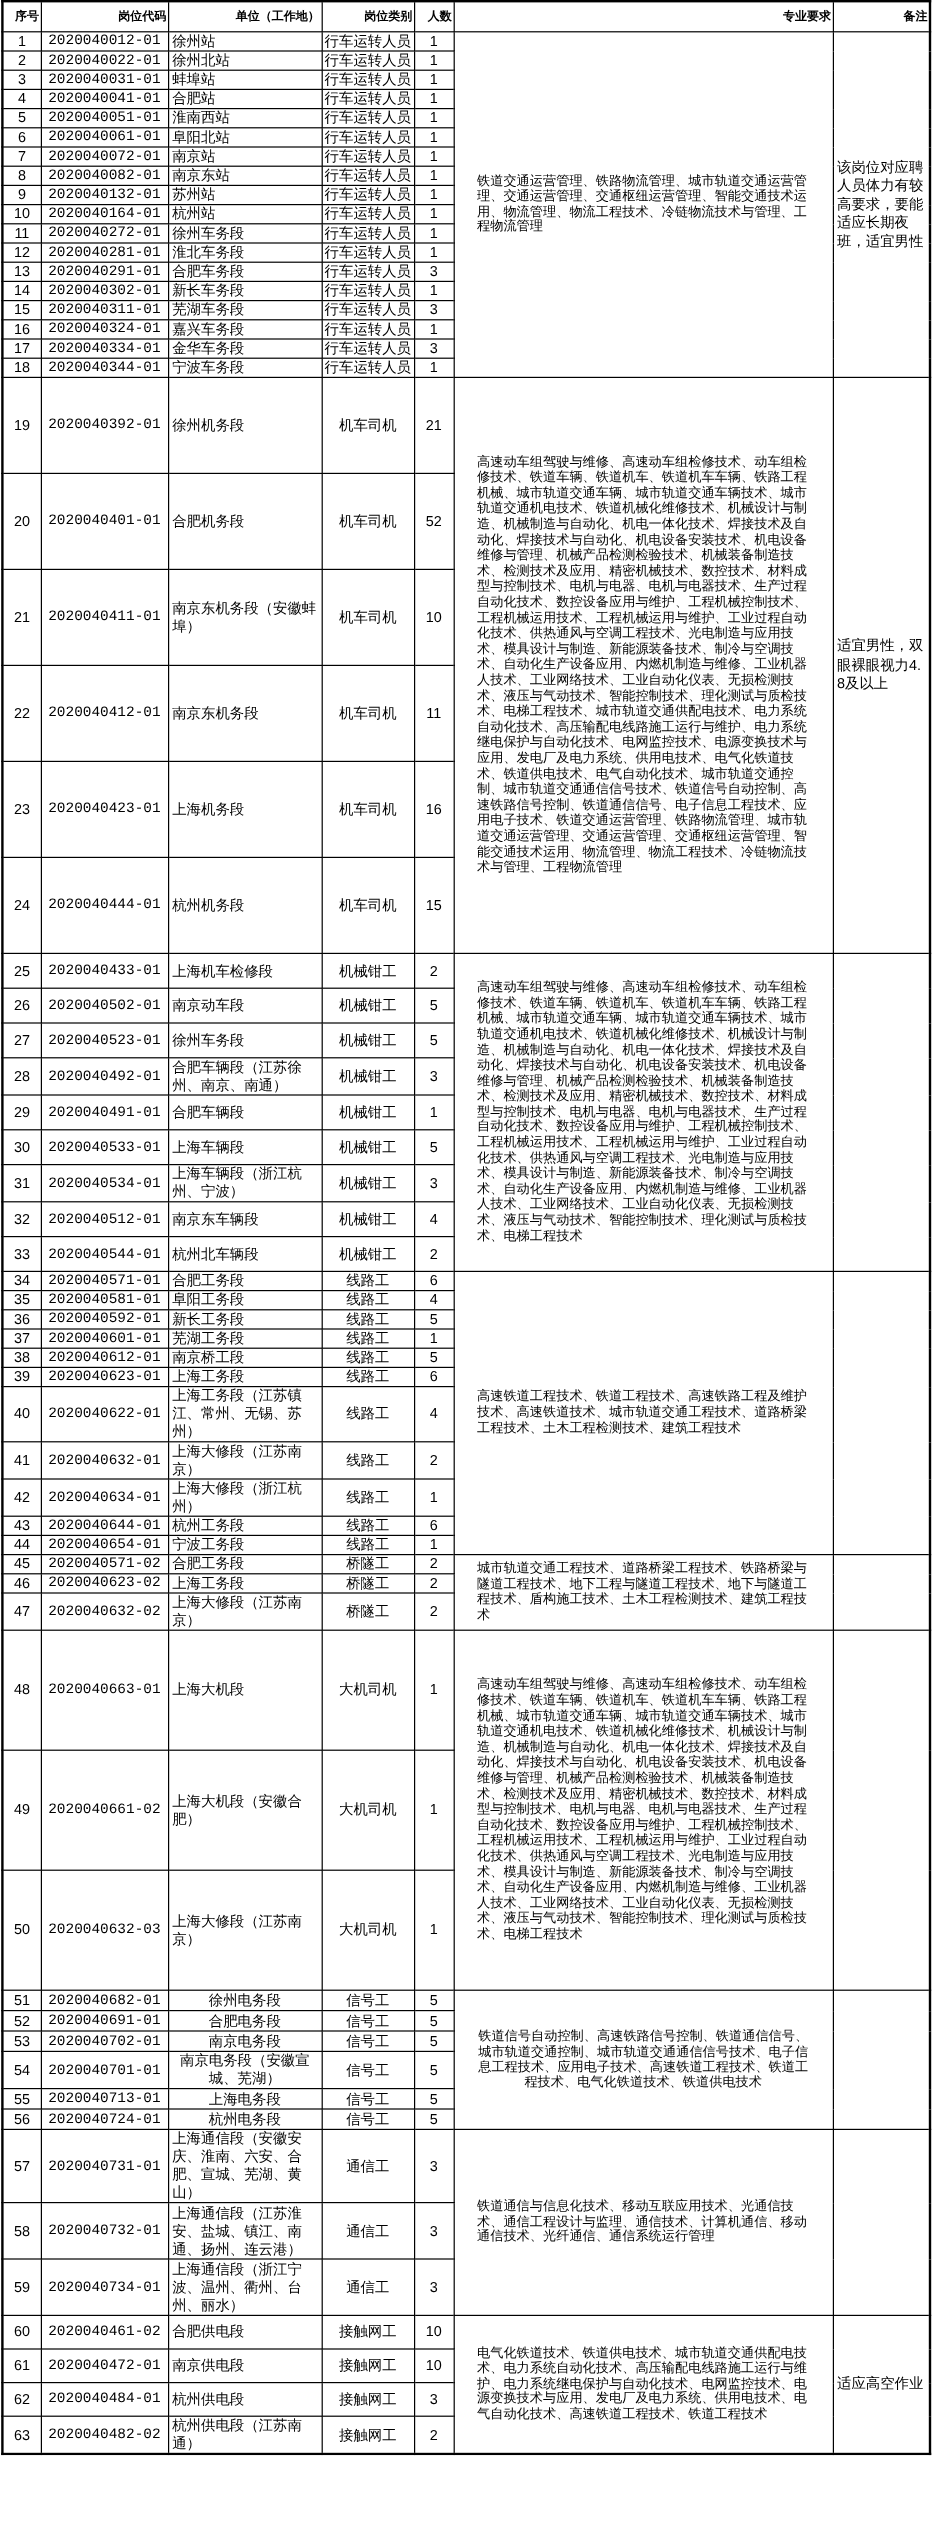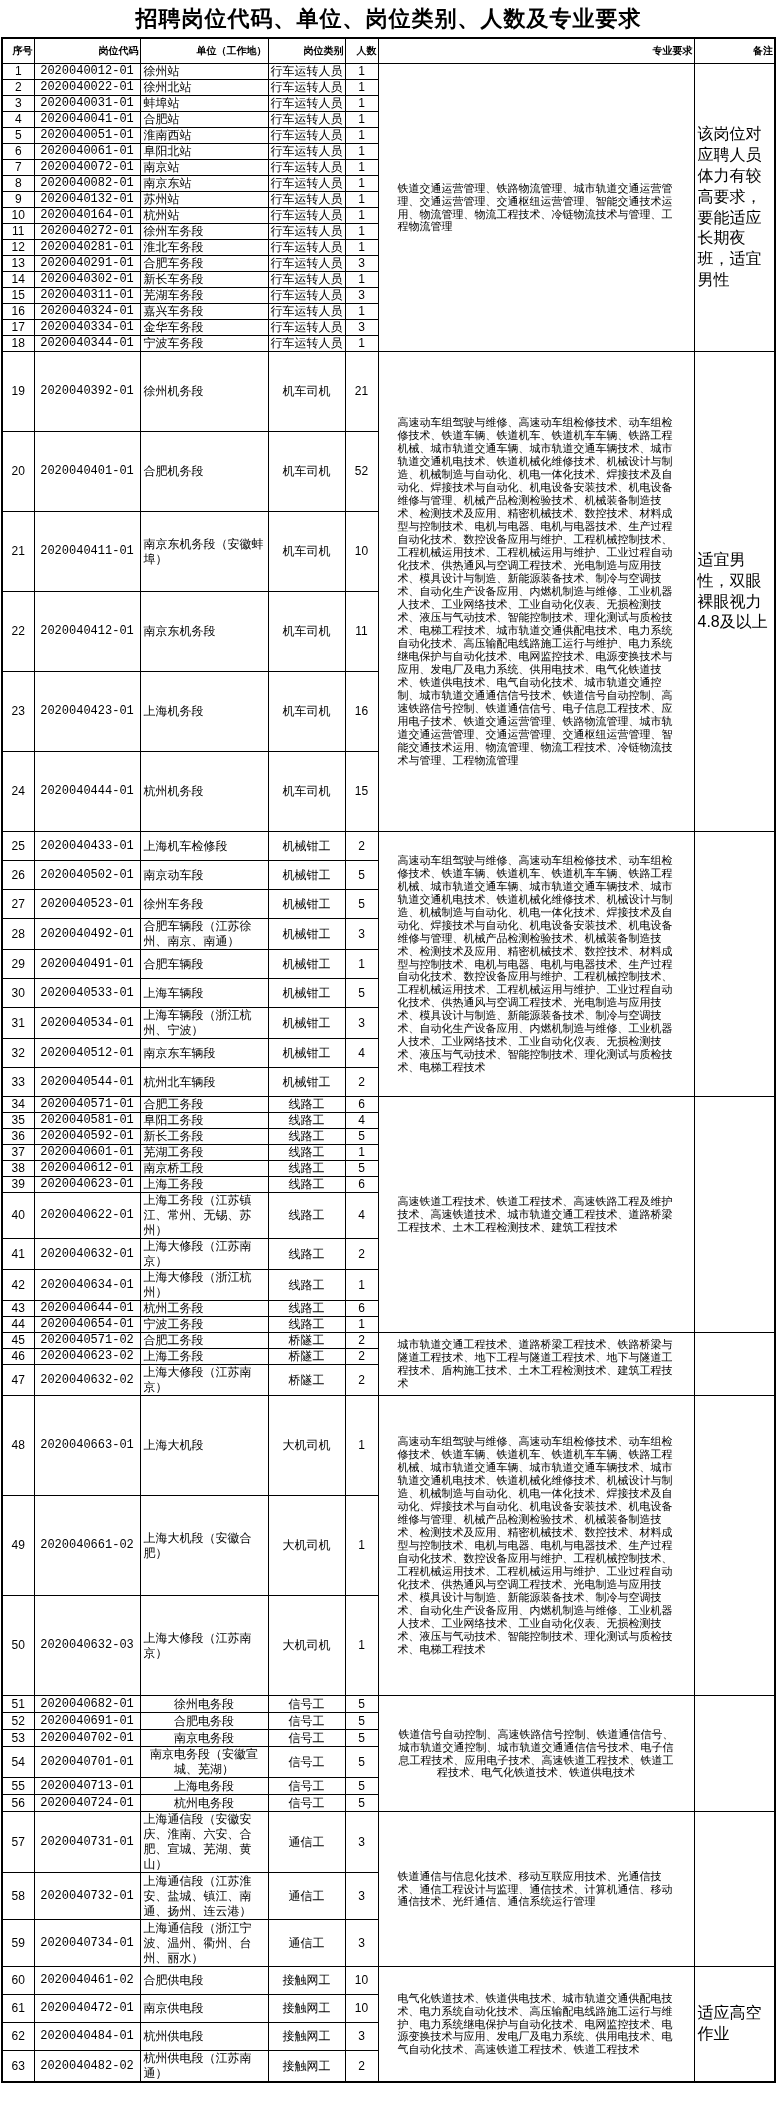--- a/index.html
+++ b/index.html
@@ -12,37 +12,36 @@
   th,td{border:1px solid #000;padding:0 2px;vertical-align:middle;
     overflow:hidden;word-break:break-all;}
   th{font-size:10px;font-weight:bold;height:24px;text-align:right;padding:0 1px;margin-left:44px;}
   td{font-size:12px;line-height:1.25;}
   .c-no{text-align:center;}
   .c-code{text-align:center;font-family:"Liberation Mono","DejaVu Sans Mono",monospace;font-size:12px;}
   .c-unit{text-align:left;padding:0 3px;}
   .c-category{text-align:center;}
   .c-count{text-align:center;}
   .c-req{text-align:left;font-size:11px;line-height:1.18;padding:1px 19px;}
-  .c-remark{text-align:left;font-size:16px;line-height:1.3;padding:1px 3px;}
+  .c-remark{text-align:left;font-size:12px;line-height:1.3;padding:1px 3px;}
   
   tr.g0 td{height:14px;}
   tr.g1 td{height:79px;}
   tr.g2 td{height:28px;}
   tr.g3 td{height:13px;}
   tr.g4 td{height:13px;}
   tr.g5 td{height:99px;}
   tr.g6 td{height:16px;text-align:center;}
   tr.g7 td{height:46px;}
   tr.g8 td{height:27px;}
 </style>
 </head>
 <body>
 
 <div class="page">
-  <div class="doc-title">招聘岗位代码、单位、岗位类别、人数及专业要求</div>
   <table class="jobs">
     <colgroup>
       <col style="width:32px">
         <col style="width:106px">
         <col style="width:128px">
       <col style="width:77px">
         <col style="width:33px">
         <col style="width:316px">
       <col style="width:81px">
     </colgroup>

